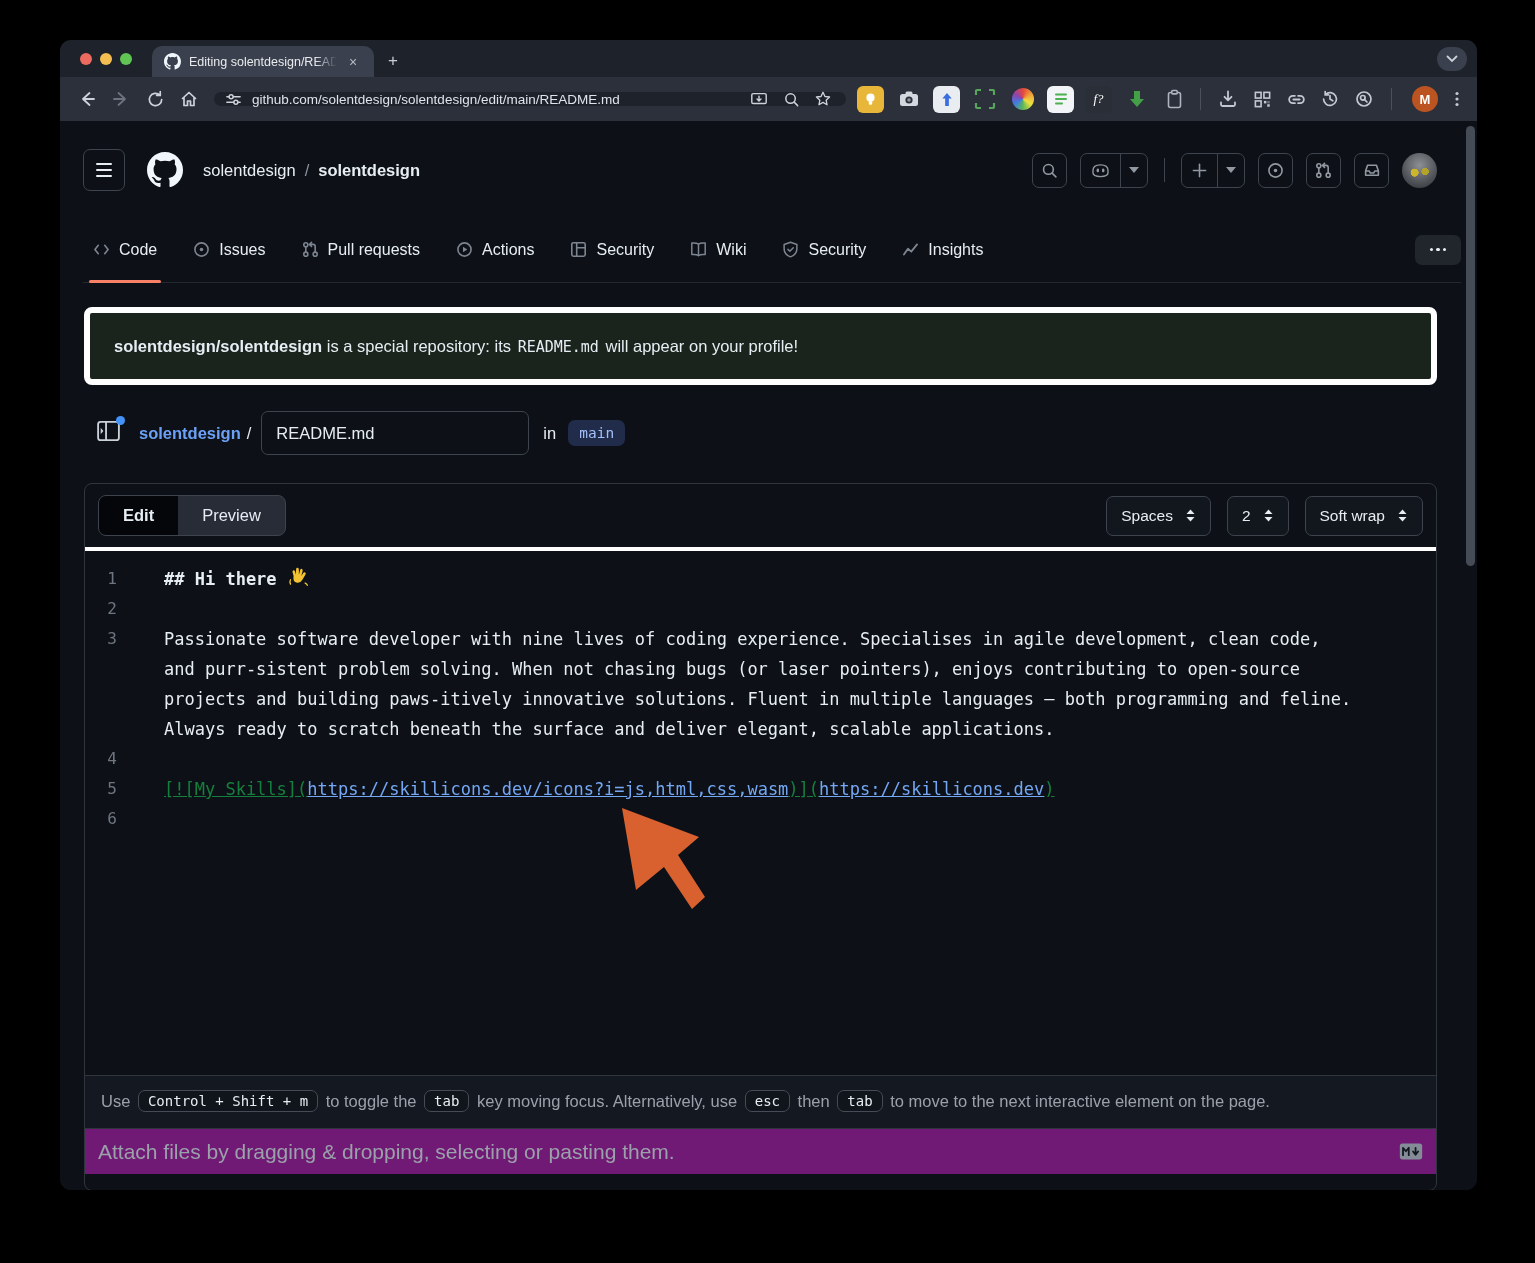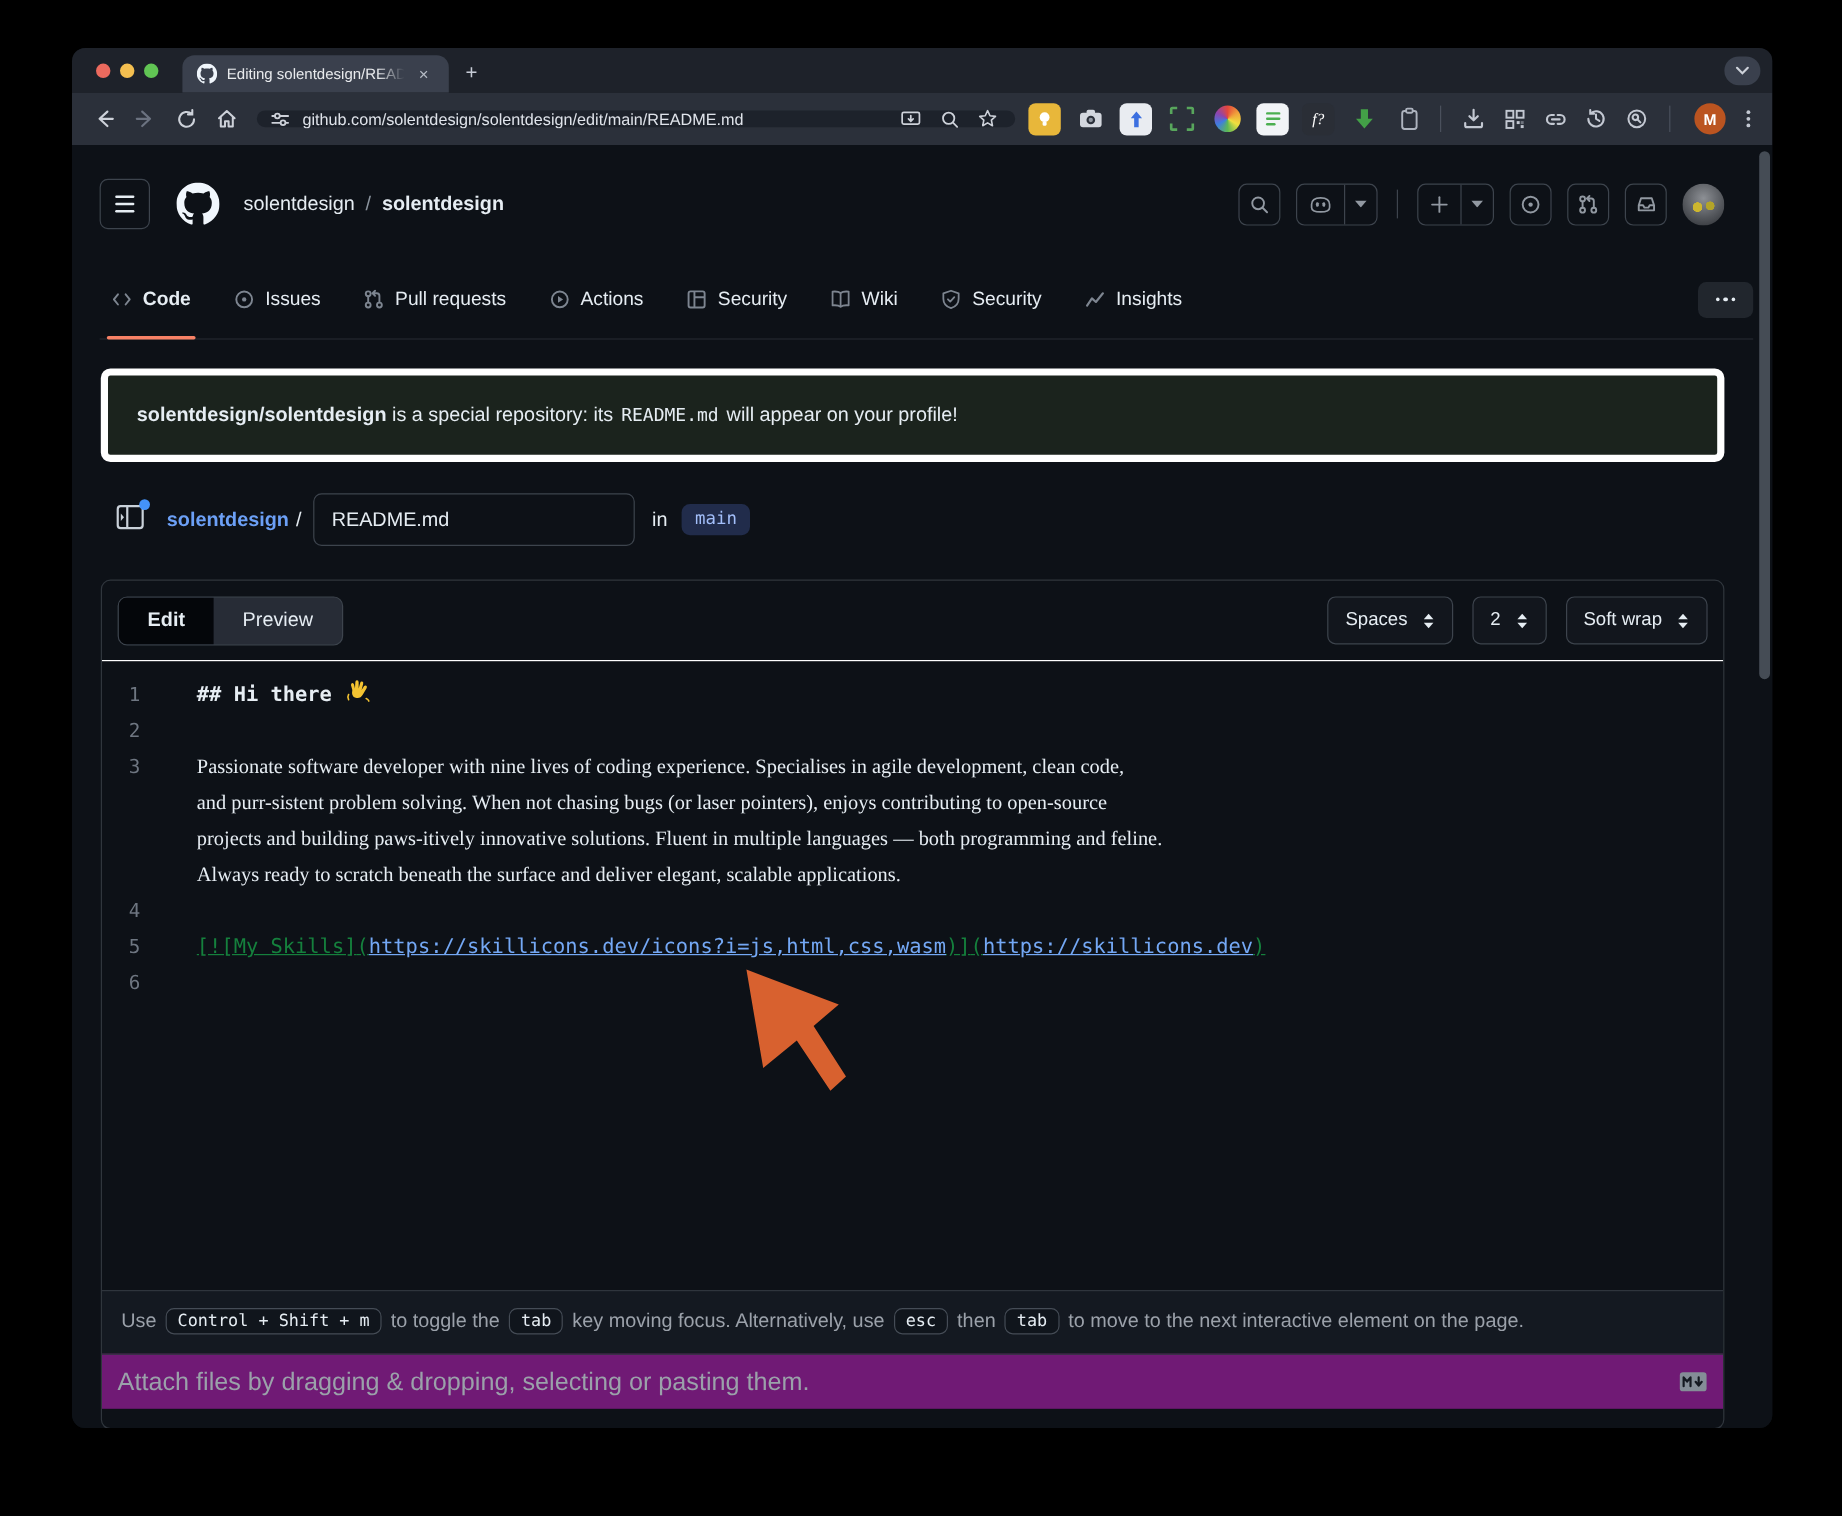--- a/index.html
+++ b/index.html
@@ -59,21 +59,21 @@
   .hdr-divider { width:1px; height:24px; background:#3d444d; margin:0 3px; }
   .avatar { width:35px; height:35px; border-radius:50%;
       background: radial-gradient(circle at 36% 56%, #cdb62e 0 13%, rgba(0,0,0,0) 14%),
                   radial-gradient(circle at 66% 53%, #b3a429 0 12%, rgba(0,0,0,0) 13%),
                   radial-gradient(circle at 50% 35%, #8d9095, #55585d 55%, #2e3136 95%); }
 
   .gh-nav { position:absolute; left:23px; right:16px; top:96px; height:66px; display:flex; align-items:center;
             border-bottom:1px solid #23282f; padding-bottom:0; }
   .nav-item { display:flex; align-items:center; gap:9px; color:#e6edf3; font-size:16px; padding:0 10px;
               height:100%; position:relative; margin-right:16px; }
-  .nav-item.active .lbl { font-weight:bold; }
+  .nav-item.active .lbl { font-weight:normal; }
   .nav-item.active::after { content:""; position:absolute; left:6px; right:6px; bottom:-1px; height:3px;
                             background:#f78166; border-radius:3px; }
   .nav-kebab { margin-left:auto; width:46px; height:30px; background:#21262d; border-radius:7px;
                display:flex; align-items:center; justify-content:center; gap:3px; }
   .nav-kebab i { width:3.5px; height:3.5px; border-radius:50%; background:#e6edf3; display:block; }
 
   .banner { position:absolute; left:24px; width:1353px; top:186px; height:78px; background:#1b231d;
             border:6px solid #ffffff; border-radius:8px; display:flex; align-items:center; padding:0 24px;
             color:#e6edf3; font-size:16.5px; }
   .banner b { font-weight:bold; }
@@ -91,35 +91,35 @@
             border-radius:7px; padding:5px 11px; }
   .fb-buttons { margin-left:auto; display:flex; gap:14px; }
   .btn { height:44px; border-radius:7px; font-size:16.5px; font-weight:bold; display:flex; align-items:center;
          justify-content:center; border:1px solid transparent; font-family:"Liberation Sans",sans-serif; }
   .btn-cancel { width:196px; background:#262c36; border-color:#3d444d; color:#e6edf3; }
   .btn-commit { width:222px; background:#568c50; color:#ffffff; }
 
   .editor { position:absolute; left:24px; width:1353px; top:362px; height:708px;
             border:1px solid #30363d; border-radius:8px; background:#0d1117; overflow:hidden;
             display:flex; flex-direction:column; }
-  .ed-header { height:67px; border-bottom:1px solid #ffffff; display:flex; align-items:center; padding:0 13px; flex:none; }
+  .ed-header { height:67px; border-bottom:4px solid #ffffff; display:flex; align-items:center; padding:0 13px; flex:none; }
   .segmented { display:flex; border:1px solid #3d444d; border-radius:8px; overflow:hidden; background:#272c36; }
   .seg { font-size:16.5px; color:#e6edf3; padding:10px 24px; }
   .seg.active { background:#04060a; font-weight:bold; }
   .ed-controls { margin-left:auto; display:flex; gap:16px; }
   .select { height:40px; border:1px solid #3d444d; border-radius:7px; background:#12161d; color:#e6edf3;
             font-size:15.5px; display:flex; align-items:center; gap:12px; padding:0 14px; }
 
   .code-area { flex:none; height:524px; padding-top:13px; font-family:"DejaVu Sans Mono",monospace;
                font-size:17px; line-height:30px; color:#e6edf3; overflow:hidden; }
   .code-row { display:flex; }
   .ln { width:32px; text-align:right; color:#6e7681; flex:none; font-size:16px; }
   .code-text { margin-left:47px; white-space:pre; }
   .seg-heading { font-weight:bold; }
-  .seg-plain { color:#e6edf3;font-family:Liberation Serif, serif; }
+  .seg-plain { color:#e6edf3; }
   .seg-link-plain { color:#15803d; text-decoration:underline; }
   .seg-link-url { color:#74a8f5; text-decoration:underline; }
   .seg-emoji svg { vertical-align:-3px; }
 
   .ed-help { border-top:1px solid #2f353d; background:#141921; padding:11px 16px; color:#9ba1aa;
              font-size:16.5px; line-height:29px; flex:none; }
   kbd { font-family:"DejaVu Sans Mono",monospace; font-size:14px; color:#e6edf3; border:1px solid #454c56;
         border-radius:7px; padding:2px 9px; background:#10151c; margin:0 3px; position:relative; top:-1px; }
   .ed-attach { border-top:1px solid #2f353d; background:#701a75; height:46px; display:flex; align-items:center;
                padding:0 13px; color:#9ba1aa; font-size:21px; flex:none; }

